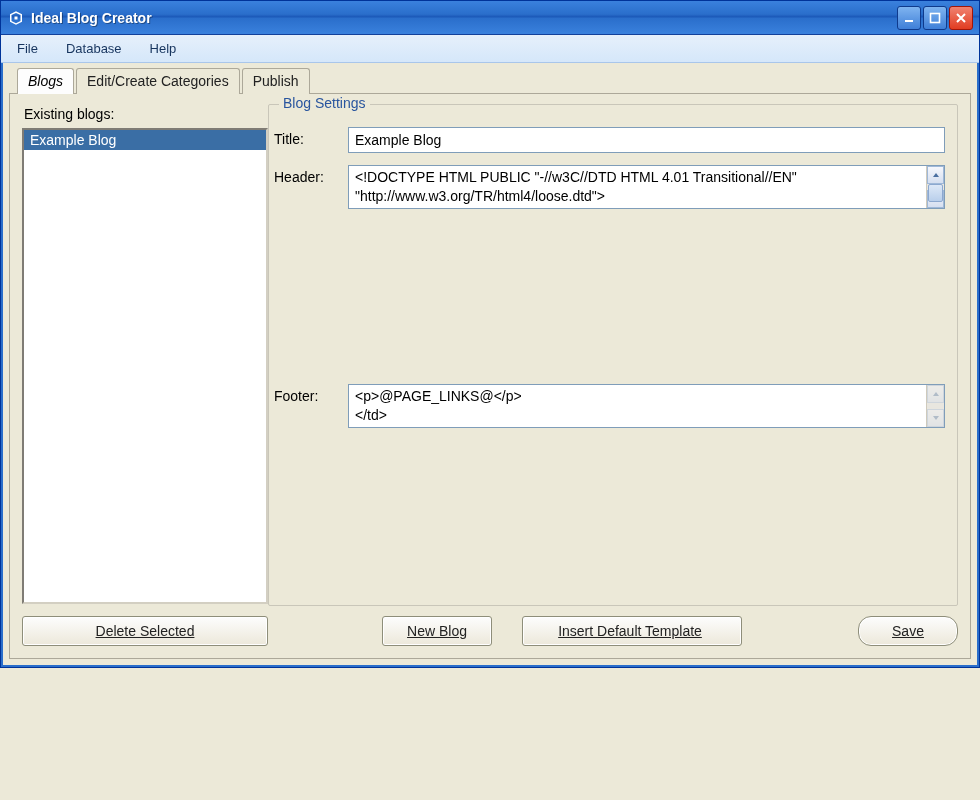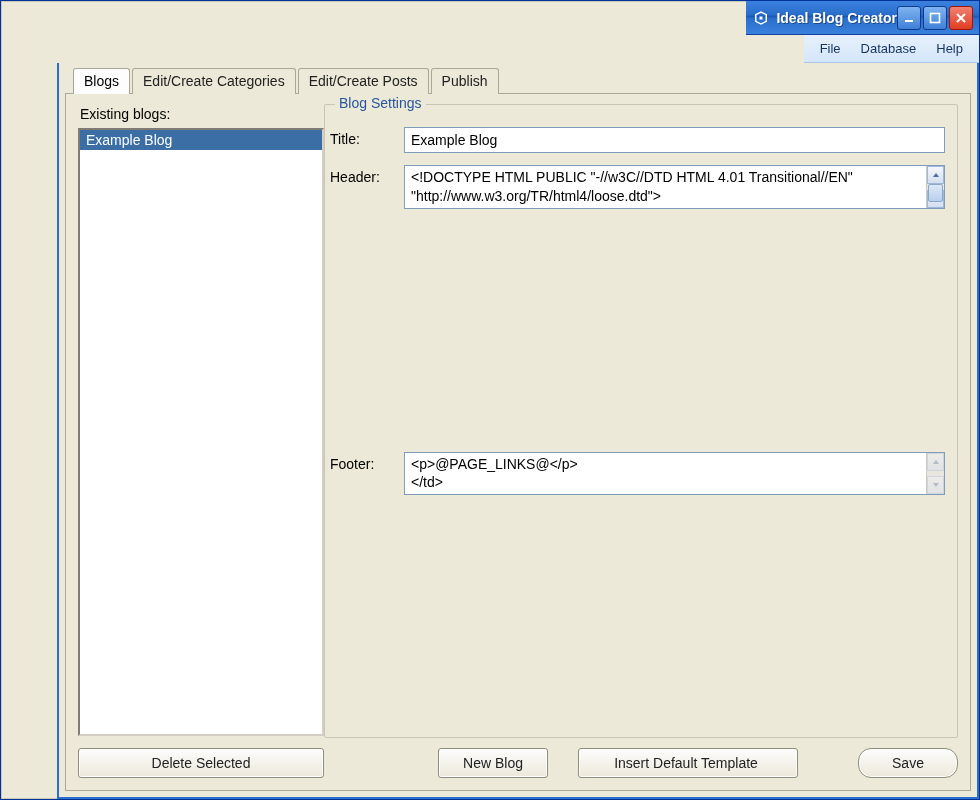--- a/index.html
+++ b/index.html
@@ -1,43 +1,43 @@
 <!DOCTYPE html>
 <html><head>
 <meta charset="utf-8">
 <style>
   * { box-sizing: border-box; }
   html, body { margin:0; padding:0; font-family: Tahoma, Arial, sans-serif; font-size:13px; }
   body { background:#ece9d8; }
-  .window { width:980px; height:800px; border:1px solid #003399; background:#ece9d8; display:flex; flex-direction:column; box-shadow:0 0 0 1px rgba(0,0,0,0.15) inset;align-items:flex-end; }
+  .window { width:980px; height:668px; border:1px solid #003399; background:#ece9d8; display:flex; flex-direction:column; box-shadow:0 0 0 1px rgba(0,0,0,0.15) inset; }
   
   .titlebar { height:34px; background:linear-gradient(to bottom,#3a81dd 0%,#2a6ecb 40%,#1b58b8 48%,#2a6ecb 52%,#3a81dd 100%); display:flex; align-items:center; padding:0 6px; border-bottom:1px solid #12409a;}
   .titlebar .app-icon { width:18px; height:18px; margin-right:6px; display:flex; align-items:center; justify-content:center; }
   .titlebar .app-icon svg{width:18px;height:18px;}
   .titlebar .title { color:#fff; font-weight:bold; font-size:14px; flex:1; text-shadow:1px 1px 0 rgba(0,0,0,0.35); }
   .win-controls { display:flex; gap:2px; }
   .win-btn { width:24px; height:24px; border-radius:3px; border:1px solid #0f3a8c; background:linear-gradient(to bottom,#7fb4f0,#3f7fd8); display:flex; align-items:center; justify-content:center; }
   .win-btn.close { background:linear-gradient(to bottom,#f08270,#e13c21); border-color:#a0160a;}
   .win-btn svg{width:12px;height:12px;}
   
-  .menubar { height:28px; background:linear-gradient(to bottom,#e6f0fb,#d5e7fa); border-bottom:1px solid #a9c6ea; display:flex; align-items:center; padding:0 6px; }
+  .menubar { height:28px; background:linear-gradient(to bottom,#e6f0fb,#d5e7fa); border-bottom:1px solid #a9c6ea; display:flex; align-items:center; padding:0 6px; gap:8px;}
   .menu-item { padding:3px 10px; color:#16345e; cursor:default;}
   
   .client { flex:1; border:2px solid #2a6ecb; border-top:none; margin:0; display:flex; flex-direction:column; background:#ece9d8; padding:4px 6px 6px 6px; }
   
   .tabs { display:flex; align-items:flex-end; padding-left:8px; }
   .tab { border:1px solid #aca899; border-bottom:none; background:#ece9d8; padding:4px 10px 5px 10px; font-size:14px; color:#222; margin-right:2px; border-radius:3px 3px 0 0; position:relative; top:1px;}
-  .tab.active { background:#fdfdfd; color:#000; z-index:2; }
+  .tab.active { background:#fdfdfd; color:#000; z-index:2;font-style:italic; }
   .tab-body { flex:1; border:1px solid #aca899; background:#ece9d8; display:flex; padding:10px 12px 12px 12px; }
   
   .left-col { width:246px; display:flex; flex-direction:column; }
   .label-above { color:#000; font-size:14px; margin:2px 0 6px 2px;}
   .listbox { flex:1; background:#fff; border:2px inset #d3cfc2; font-size:14px;}
   .list-item { padding:2px 6px; color:#fff; background:#3a6ea5; }
-  .btn { border:1px solid #8e8e7a; background:linear-gradient(to bottom,#fdfdfd,#ece8da); border-radius:3px; padding:6px 12px; font-size:14px; color:#222; text-align:center; cursor:default; box-shadow:0 0 0 1px #fff inset;}
+  .btn { border:1px solid #8e8e7a; background:linear-gradient(to bottom,#fdfdfd,#ece8da); border-radius:3px; padding:6px 12px; font-size:14px; color:#222; text-align:center; cursor:default; box-shadow:0 0 0 1px #fff inset;text-decoration:underline;}
   
   .right-col { flex:1; position:relative; display:flex; flex-direction:column;}
   .fieldset { border:1px solid #c9c6b9; border-radius:2px; padding:22px 12px 12px 5px; position:relative; flex:1; display:flex; flex-direction:column; }
   .fieldset .legend { position:absolute; top:-10px; left:10px; background:#ece9d8; padding:0 4px; color:#29559e; font-size:14px;}
   .form-row { display:flex; gap:12px; align-items:flex-start; margin-bottom:12px;}
   .form-row.grow { flex:1; min-height:0;}
   .form-label { width:62px; color:#000; font-size:14px; padding-top:4px;}
   .text-input { flex:1; height:26px; border:1px solid #7f9db9; background:#fff; font-family:inherit; font-size:14px; padding:2px 6px; color:#000;}
   .textarea-wrap { flex:1; display:flex; border:1px solid #7f9db9; background:#fff; min-height:0; }
   .textarea { flex:1; border:none; font-family:inherit; font-size:14px; color:#000; padding:2px 6px; resize:none; outline:none; line-height:1.35; white-space:pre-wrap; overflow:hidden;}
@@ -87,21 +87,20 @@
   <div class="menubar">
     <div class="menu-item">File</div>
     <div class="menu-item">Database</div>
     <div class="menu-item">Help</div>
   </div>
 
   <div class="client">
     <div class="tabs">
       <div class="tab active">Blogs</div>
       <div class="tab">Edit/Create Categories</div>
-      <div class="tab">Edit/Create Posts</div>
       <div class="tab">Publish</div>
     </div>
 
     <div class="tab-body">
 
       <div class="left-col">
         <div class="label-above">Existing blogs:</div>
         <div class="listbox">
           <div class="list-item">Example Blog</div>
         </div>

